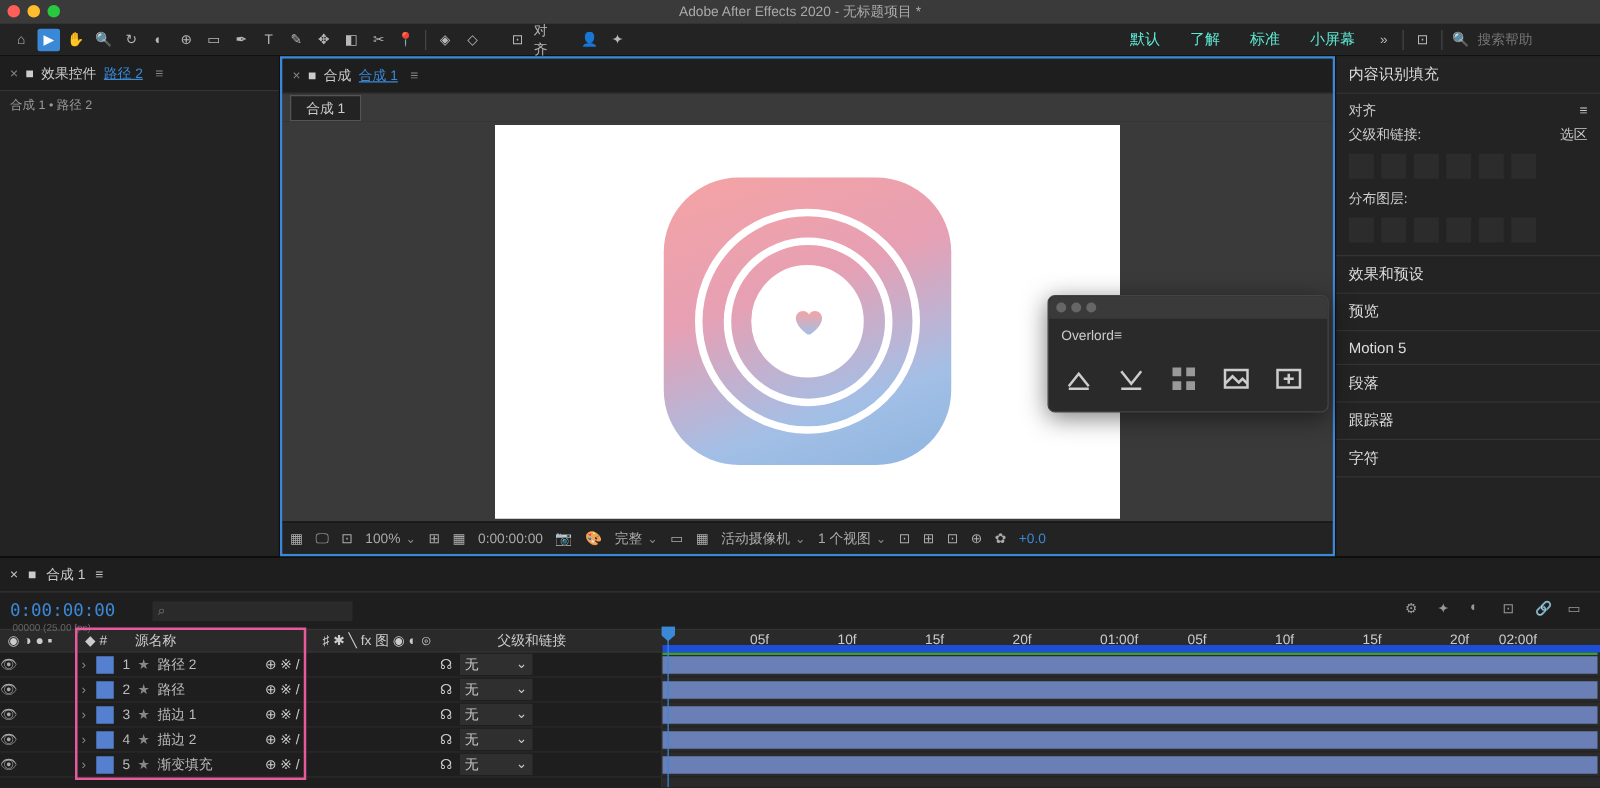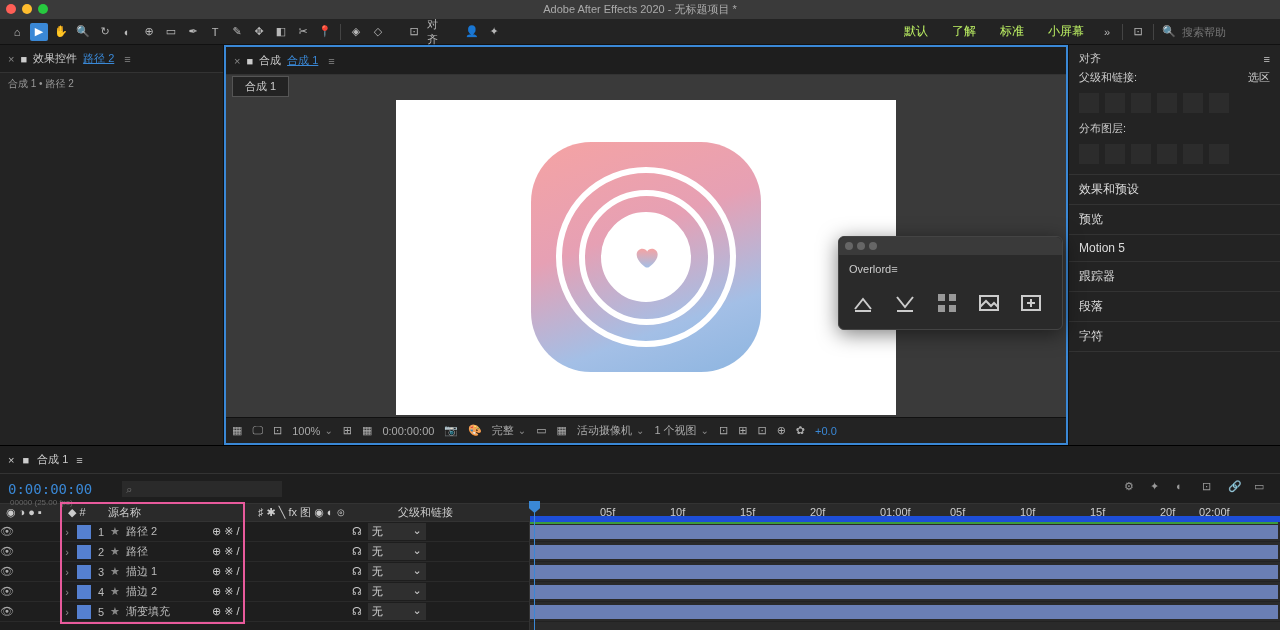--- a/index.html
+++ b/index.html
@@ -8,21 +8,21 @@
 .traffic{position:absolute;left:6px;top:4px;display:flex;gap:6px}
 .dot{width:10px;height:10px;border-radius:50%}
 .dot.red{background:#ff5f56}.dot.yellow{background:#ffbd2e}.dot.green{background:#27c93f}
 .title{margin:0 auto;color:#aaa;font-size:11px}
 .toolbar{height:26px;background:#232323;display:flex;align-items:center;padding:0 8px;gap:4px;border-bottom:1px solid #111}
 .toolbar .tool{width:18px;height:18px;display:flex;align-items:center;justify-content:center;color:#b8b8b8;cursor:pointer}
 .toolbar .tool.active{background:#3a88d6;color:#fff;border-radius:2px}
 .toolbar .sep{width:1px;height:16px;background:#444;margin:0 2px}
 .toolbar .sep2{width:10px}
 .toolbar input{background:transparent;border:none;color:#ccc;font-size:11px;width:90px;outline:none}
-.workspace-btn{padding:0 10px;color:#bef264;cursor:pointer;font-size:12px}
+.workspace-btn{padding:0 10px;color:#5eead4;cursor:pointer;font-size:12px}
 .flex1{flex:1}
 .main{display:flex;height:400px}
 .left-panel{width:224px;background:#232323;border-right:1px solid #111}
 .panel-tab{height:28px;display:flex;align-items:center;padding:0 8px;background:#1e1e1e;gap:6px;border-bottom:1px solid #333}
 .panel-tab .x{color:#888;cursor:pointer}
 .panel-tab .active{color:#3a88d6;text-decoration:underline}
 .panel-tab .menu{margin-left:4px;color:#888}
 .crumb{padding:4px 8px;font-size:10px;color:#999}
 .center-panel{flex:1;background:#232323;display:flex;flex-direction:column;border:2px solid #3a88d6;position:relative}
 .center-panel .panel-tab{background:#1e1e1e}
@@ -200,20 +200,23 @@
       <span class="vf">⊞</span>
       <span class="vf">⊡</span>
       <span class="vf">⊕</span>
       <span class="vf">✿</span>
       <span class="vf adj">+0.0</span>
     </div>
   </div>
 
   <div class="right-panel">
     <div class="rp-section">
+        <div class="rp-header">内容识别填充</div>
+      </div>
+    <div class="rp-section">
       <div class="rp-header">
           <span>对齐</span>
           <span>≡</span>
         </div>
       <div class="rp-row">
           <span>父级和链接:</span>
           <span>选区</span>
         </div>
       <div class="rp-icons">
         <div class="ico"></div>
@@ -238,24 +241,24 @@
     <div class="rp-section">
         <div class="rp-header">效果和预设</div>
       </div>
     <div class="rp-section">
         <div class="rp-header">预览</div>
       </div>
     <div class="rp-section">
         <div class="rp-header">Motion 5</div>
       </div>
     <div class="rp-section">
+        <div class="rp-header">段落</div>
+      </div>
+    <div class="rp-section">
         <div class="rp-header">跟踪器</div>
-      </div>
-    <div class="rp-section">
-        <div class="rp-header">段落</div>
       </div>
     <div class="rp-section">
         <div class="rp-header">字符</div>
       </div>
   </div>
 </div>
 
 <div class="overlord">
   <div class="overlord-title">
     <div class="d"></div>

